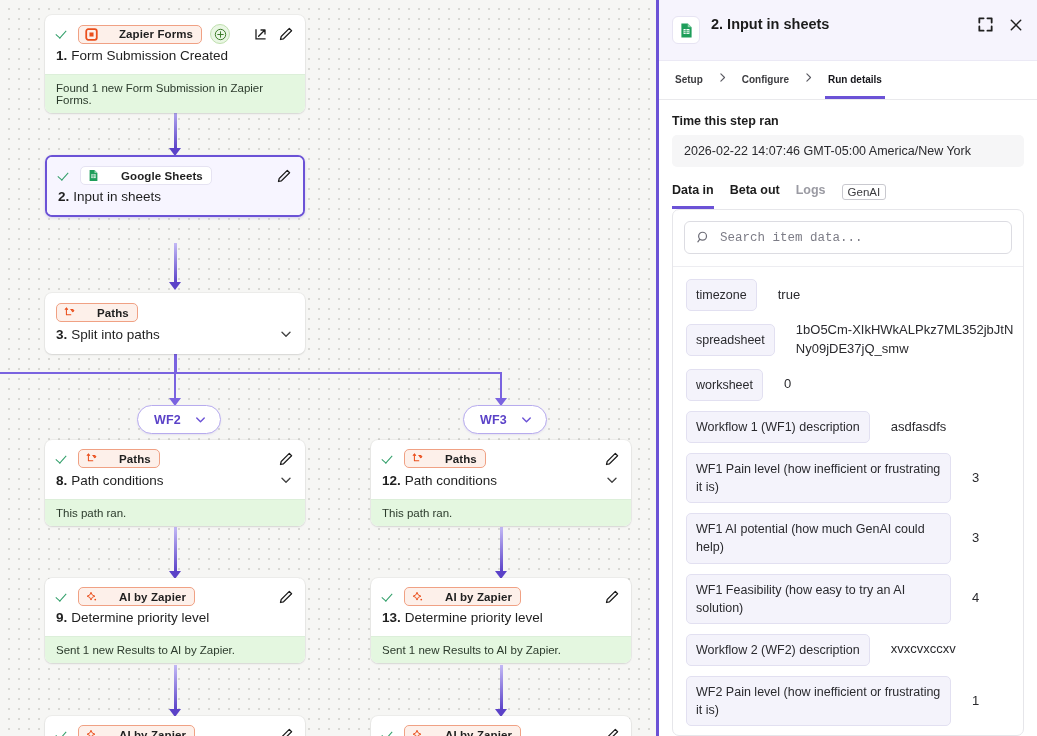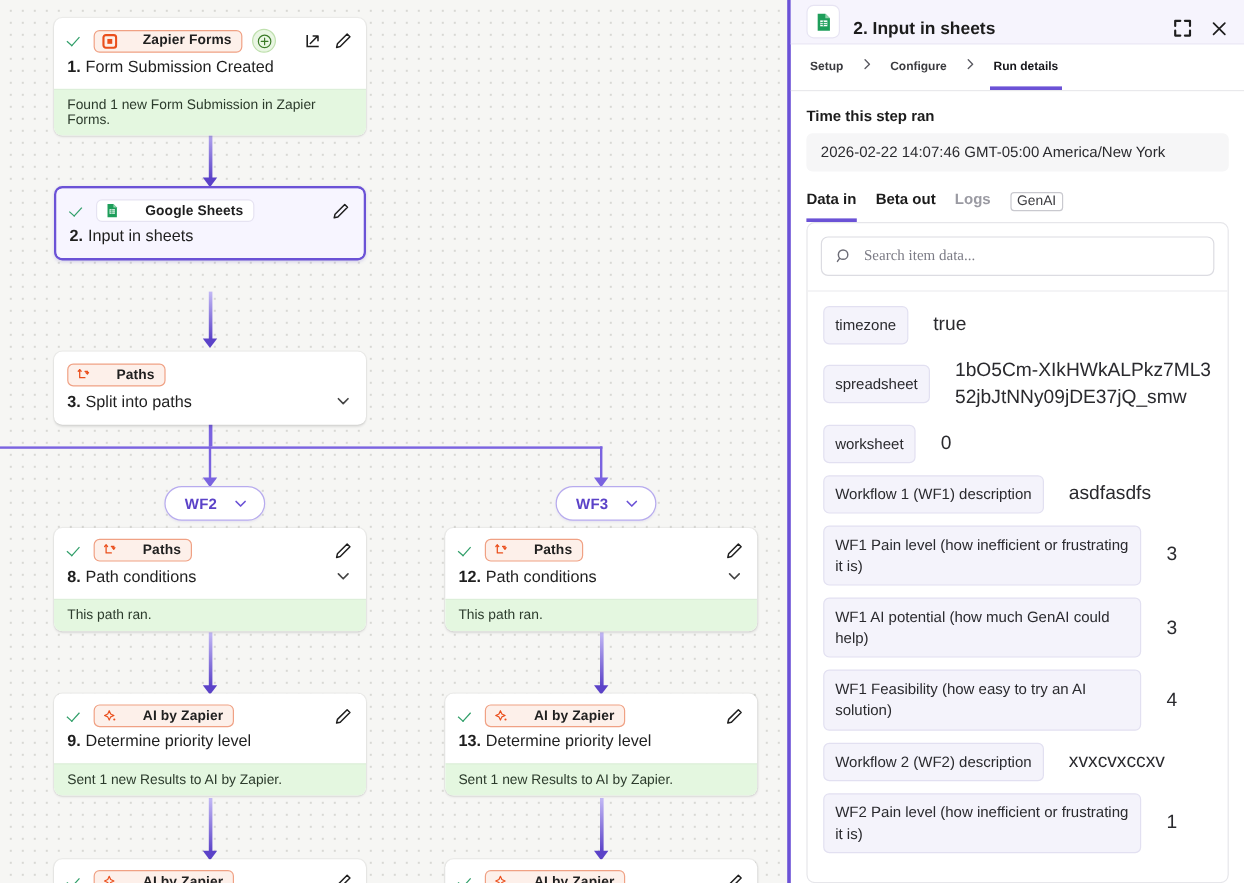--- a/index.html
+++ b/index.html
@@ -118,22 +118,22 @@
   }
 
   
   #panel {
     position: absolute; right: 0; top: 0; width: 381px; height: 736px;
     background: #ffffff;
     border-left: 3px solid #6b52d6;
     display: flex; flex-direction: column;
   }
   .panel-header {
-    display: flex; align-items: flex-end; gap: 11px;
-    padding: 4px 13px;
+    display: flex; align-items: flex-start; gap: 11px;
+    padding: 16px 13px;
     background: #f6f4fd;
     border-bottom: 1px solid #ebe9f5;
     flex: none;
   }
   .panel-app-ico {
     width: 28px; height: 28px; border-radius: 6px;
     background: #fff; border: 1px solid #e7e4f3;
     display: flex; align-items: center; justify-content: center; flex: none;
   }
   .panel-title { font-size: 14.5px; font-weight: 700; color: #1c1c1c; }
@@ -194,21 +194,21 @@
     overflow: hidden;
   }
   .search-wrap { padding: 11px 11px 12px 11px; flex: none; }
   .search-box {
     display: flex; align-items: center; gap: 9px;
     border: 1px solid #dcdce2; border-radius: 6px;
     padding: 8px 11px;
   }
   .search-box input {
     border: none; outline: none; flex: 1;
-    font-family: Liberation Serif, serif; font-size: 12.5px; color: #2a2a2e;
+    font-family: Liberation Mono, monospace; font-size: 12.5px; color: #2a2a2e;
     background: transparent;
   }
   .search-box input::placeholder { color: #7c7c86; }
 
   .data-list {
     border-top: 1px solid #ededf1;
     flex: 1;
     overflow-y: scroll;
     padding: 12px 7px 12px 13px;
   }
@@ -224,21 +224,21 @@
   .data-key {
     background: #f4f3fb;
     border: 1px solid #e2e0f1;
     border-radius: 5px;
     padding: 6px 9px;
     font-size: 12.5px; color: #2a2a2e;
     line-height: 1.45;
   }
   .data-key.wide { max-width: 265px; }
   .data-val {
-    font-size: 16px; color: #2a2a2e; line-height: 1.45;
+    font-size: 13px; color: #2a2a2e; line-height: 1.45;
     word-break: break-all;
   }
 </style>
 </head>
 <body>
 
 <div id="root">
 
   <div id="canvas">
 

